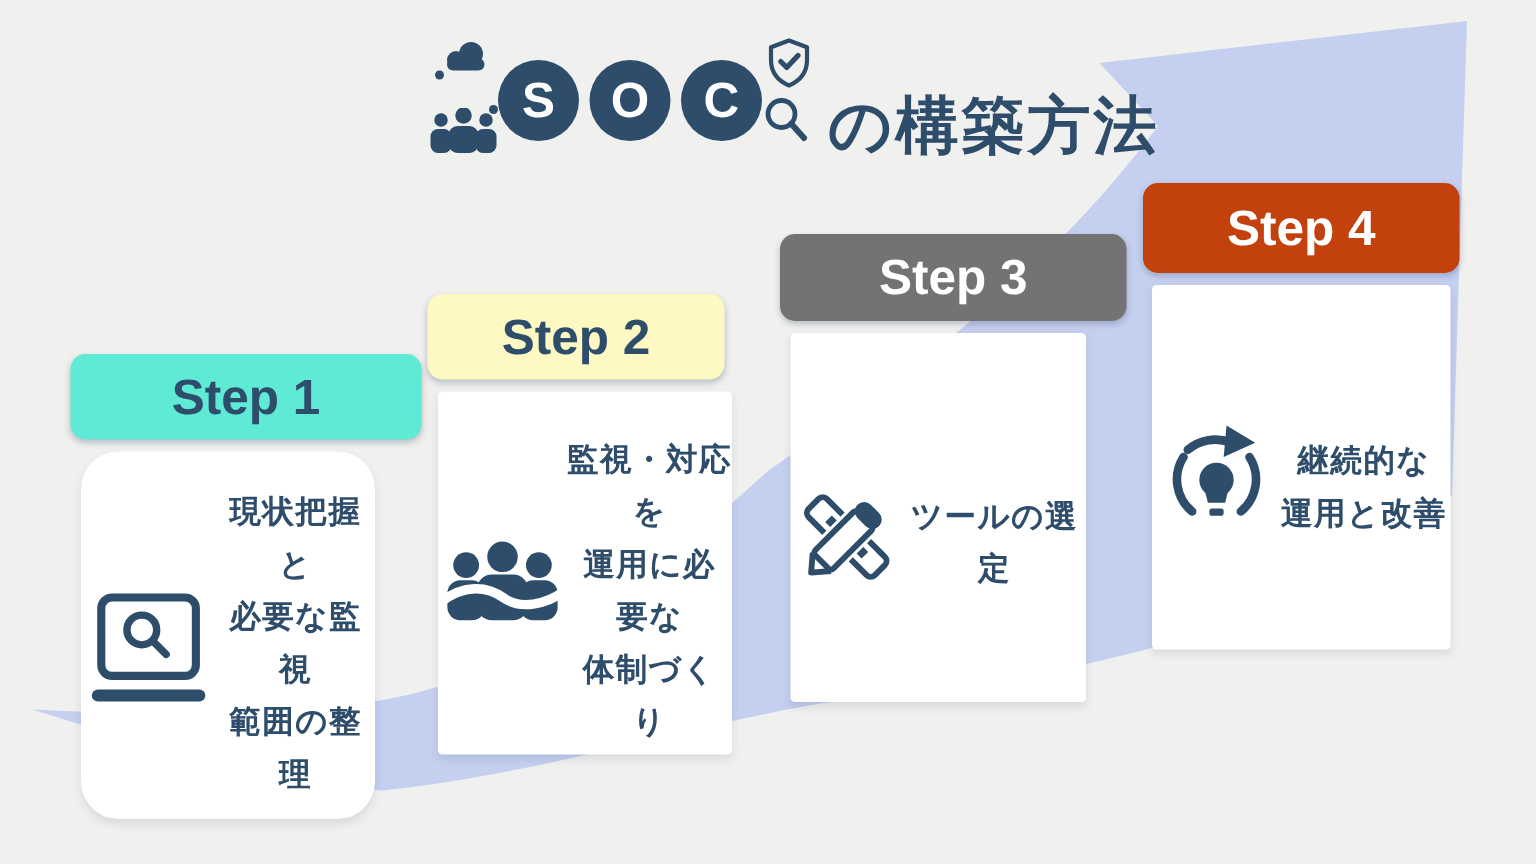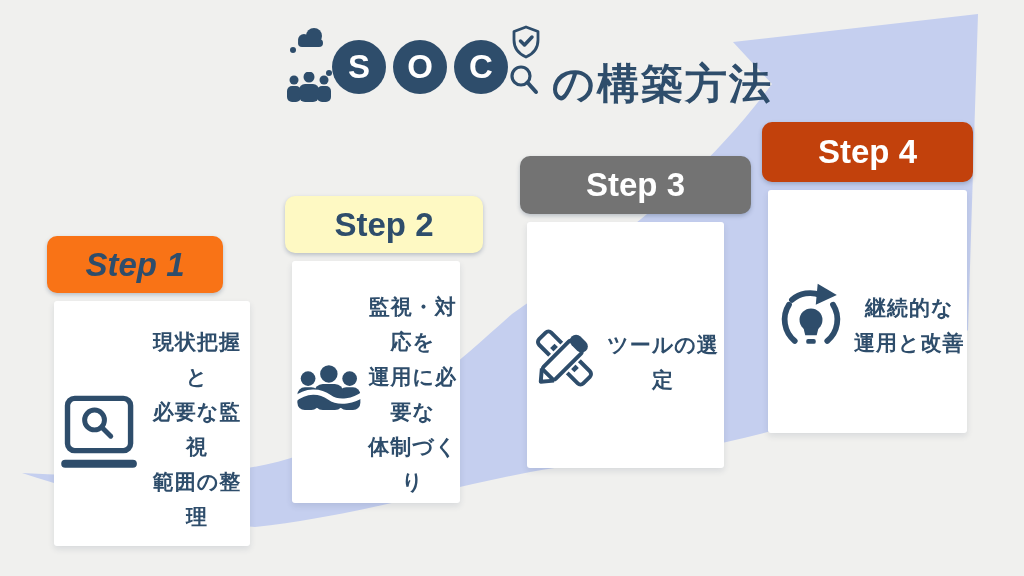--- a/index.html
+++ b/index.html
@@ -37,24 +37,24 @@
     position:absolute;z-index:2;background:#ffffff;border-radius:3px;
     box-shadow:0 3px 6px rgba(40,60,90,.12);
     display:flex;flex-direction:row;align-items:center;
   }
   .card-text{
     font-weight:bold;font-size:21px;line-height:35px;
     color:#2e4d6b;text-align:center;letter-spacing:1px;
   }
   .card-text span{display:block;}
 
-  .c1-header{left:47px; top:236px;width:176px;height:57px;background:#f97316;color:#2e4d6b;font-style:italic;}
-  .c1-body  {left:54px; top:301px;width:196px;height:245px;}
+  .c1-header{left:47px; top:236px;width:234px;height:57px;background:#5eead4;color:#2e4d6b;}
+  .c1-body  {left:54px; top:301px;width:196px;height:245px;border-radius:25px;}
   .c2-header{left:285px;top:196px;width:198px;height:57px;background:#fef9c3;color:#2e4d6b;}
-  .c2-body  {left:292px;top:261px;width:168px;height:242px;}
+  .c2-body  {left:292px;top:261px;width:196px;height:242px;}
   .c3-header{left:520px;top:156px;width:231px;height:58px;background:#737373;color:#ffffff;text-align:right;}
   .c3-body  {left:527px;top:222px;width:197px;height:246px;}
   .c4-header{left:762px;top:122px;width:211px;height:60px;background:#c2410c;color:#ffffff;}
   .c4-body  {left:768px;top:190px;width:199px;height:243px;}
 
   .c1-body .card-icon{margin-top:20px;}
   .c2-body .card-icon{margin-top:16px;}
   .c3-body .card-icon{margin-top:26px;}
   .c4-body .card-icon{margin-top:14px;}
   .c1-body .card-text{margin-top:10px;}

